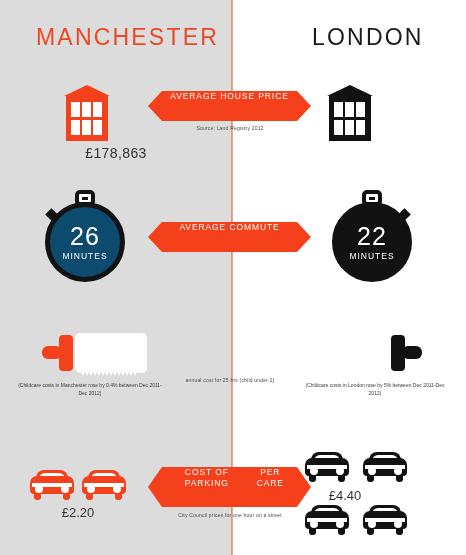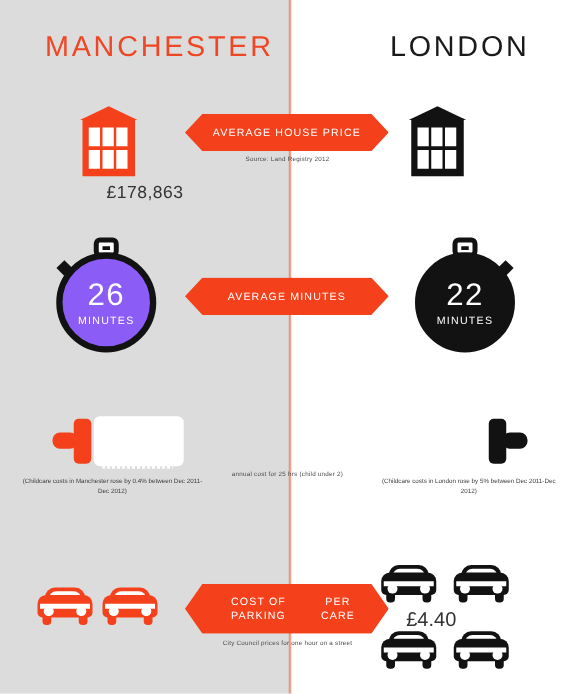--- a/index.html
+++ b/index.html
@@ -37,21 +37,21 @@
   .city-right{left:312px;color:#1a1a1a;}
 
   
   .banner{
     position:absolute;left:148px;width:163px;
     background:#f4401b;
     color:#ffffff;
     text-align:center;
     -webkit-clip-path:polygon(0 50%,14px 0,149px 0,163px 50%,149px 100%,14px 100%);
     clip-path:polygon(0 50%,14px 0,149px 0,163px 50%,149px 100%,14px 100%);
-    display:flex;align-items:center;justify-content:center;
+    display:flex;justify-content:center;
     line-height:1.25;
     font-size:8.5px;letter-spacing:.9px;
     box-sizing:border-box;
     padding:0 18px;
   }
   .caption{
     position:absolute;width:200px;left:130px;text-align:center;
     font-size:5px;color:#4a4a4a;letter-spacing:.2px;
   }
   .note{
@@ -81,21 +81,21 @@
   
   .watch{position:absolute;width:82px;height:92px;}
   .watch .dial{
     position:absolute;left:0;top:12px;width:80px;height:80px;
     border-radius:50%;
     border:5px solid #121212;
     box-sizing:border-box;
     display:flex;flex-direction:column;align-items:center;justify-content:center;
     color:#ffffff;
   }
-  .watch .dial.filled{background:#8b5cf6;}
+  .watch .dial.filled{background:#0c4a6e;}
   .watch .dial.dark{background:#121212;}
   .watch .crown{
     position:absolute;left:30px;top:0;width:20px;height:16px;
     border-radius:5px;border:4px solid #121212;box-sizing:border-box;
     background:#ffffff;
   }
   .watch .crown i{
     position:absolute;left:3px;top:3px;width:6px;height:3px;background:#121212;
   }
   .watch .nub{
@@ -145,21 +145,21 @@
     position:absolute;left:2px;top:13px;width:40px;height:4px;background:#ffffff;
   }
   .car .lamp{
     position:absolute;top:15px;width:8px;height:8px;border-radius:50%;background:#ffffff;
   }
   .car .wheel{
     position:absolute;top:23px;width:7px;height:7px;background:currentColor;
     border-radius:0 0 3px 3px;
   }
   .cars-value{
-    position:absolute;text-align:center;font-size:16px;color:#333;width:120px;
+    position:absolute;text-align:center;font-size:13px;color:#333;width:120px;
   }
 </style>
 </head>
 <body>
 
 <div id="page">
 
   <div class="panel-left"></div>
   <div class="panel-right"></div>
   <div class="divider"></div>
@@ -212,21 +212,21 @@
     <div class="crown">
         <i></i>
       </div>
     <div class="dial dark">
       <div class="big">22</div>
       <div class="small">MINUTES</div>
     </div>
   </div>
 
   <div class="banner" style="top:222px;height:30px;">
-    <span>AVERAGE MINUTES</span>
+    <span>AVERAGE COMMUTE</span>
   </div>
 
   <div class="tag" style="left:42px;top:329px;color:#f4401b;">
     <div class="stem" style="left:0;"></div>
     <div class="cap" style="left:17px;"></div>
     <div class="plate" style="left:33px;">
       <span>£92.22</span>
     </div>
     <div class="bars" style="left:40px;color:#ffffff;"></div>
   </div>
@@ -258,20 +258,21 @@
   <div class="car" style="left:82px;top:470px;color:#f4401b;">
     <div class="cabin"></div>
       <div class="glass"></div>
       <div class="shell"></div>
     <div class="strip"></div>
     <div class="lamp" style="left:5px;"></div>
       <div class="lamp" style="right:5px;"></div>
     <div class="wheel" style="left:4px;"></div>
       <div class="wheel" style="right:4px;"></div>
   </div>
+  <div class="cars-value" style="left:18px;top:505px;">£2.20</div>
 
   <div class="car" style="left:305px;top:452px;color:#121212;">
     <div class="cabin"></div>
       <div class="glass"></div>
       <div class="shell"></div>
     <div class="strip"></div>
     <div class="lamp" style="left:5px;"></div>
       <div class="lamp" style="right:5px;"></div>
     <div class="wheel" style="left:4px;"></div>
       <div class="wheel" style="right:4px;"></div>

